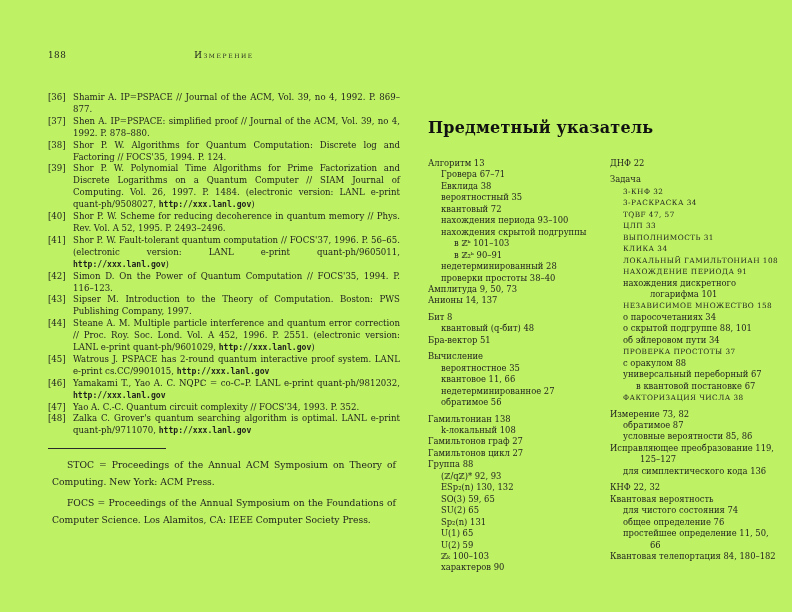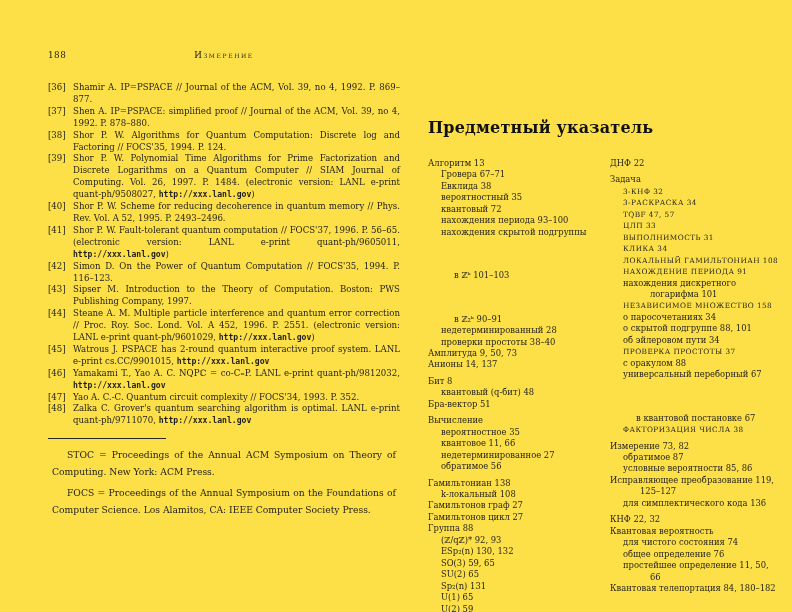--- a/index.html
+++ b/index.html
@@ -2,50 +2,50 @@
 <html><head>
 <meta charset="utf-8">
 <style>
   html,body{margin:0;padding:0;}
   body{
     width:792px;height:612px;background:#ffffff;
     font-family:"DejaVu Serif","Liberation Serif",serif;
     color:#1e1e1e;
     -webkit-font-smoothing:antialiased;
   }
-  .canvas{position:relative;width:792px;height:612px;background:#fde047;overflow:hidden;}
+  .canvas{position:relative;width:792px;height:612px;background:#bef264;overflow:hidden;}
 
   
   .page-left{position:absolute;left:48px;top:50px;width:352px;}
   .pagehead{position:relative;height:14px;font-size:8.8px;}
   .pagehead .pnum{position:absolute;left:0;top:0;letter-spacing:0.5px;}
   .pagehead .runhead{
     position:absolute;left:0;right:0;top:0;text-align:center;
     font-variant:small-caps;letter-spacing:1.6px;font-size:8.8px;
   }
-  .biblist{margin-top:18px;}
+  .biblist{margin-top:28px;}
   .bibitem{display:flex;font-size:8.6px;line-height:11.9px;}
   .bibitem .num{flex:0 0 25px;white-space:nowrap;}
   .bibitem .btext{flex:1;text-align:justify;}
   .mono{font-family:"DejaVu Sans Mono","Liberation Mono",monospace;font-size:8.1px;font-weight:600;}
   .footrule{width:118px;border-top:1px solid #2a2a2a;margin:11px 0 7px 0;}
   .fnote{
     margin:4px;font-size:9.2px;line-height:17px;text-indent:15px;text-align:justify;
   }
 
   
   .page-right{position:absolute;left:428px;top:118px;width:352px;}
   .index-title{
     margin:0;font-size:16px;font-weight:bold;letter-spacing:0.2px;color:#111;
   }
   .cols{display:flex;gap:12px;margin-top:21px;}
   .col{width:170px;font-size:8.4px;line-height:11.45px;}
   .entry{padding-left:30px;text-indent:-30px;}
   .entry.lv1{padding-left:40px;text-indent:-27px;}
-  .entry.lv2{padding-left:52px;text-indent:-26px;margin-top:32px;}
+  .entry.lv2{padding-left:52px;text-indent:-26px;}
   .entry.gap{margin-top:5px;}
   .entry.sc{font-size:7.3px;letter-spacing:0.45px;}
 </style>
 </head>
 <body>
 
 <div class="canvas">
 
   <section class="page-left">
     <header class="pagehead">

